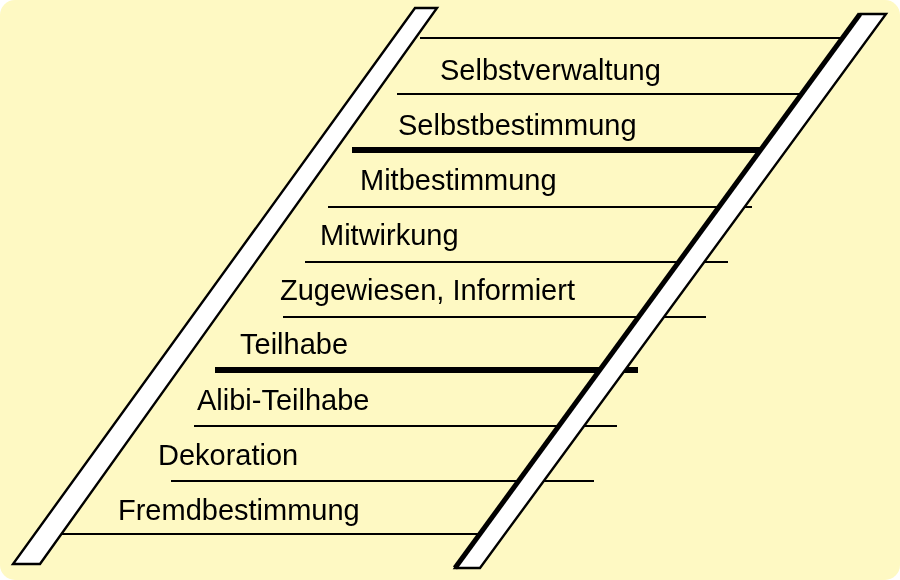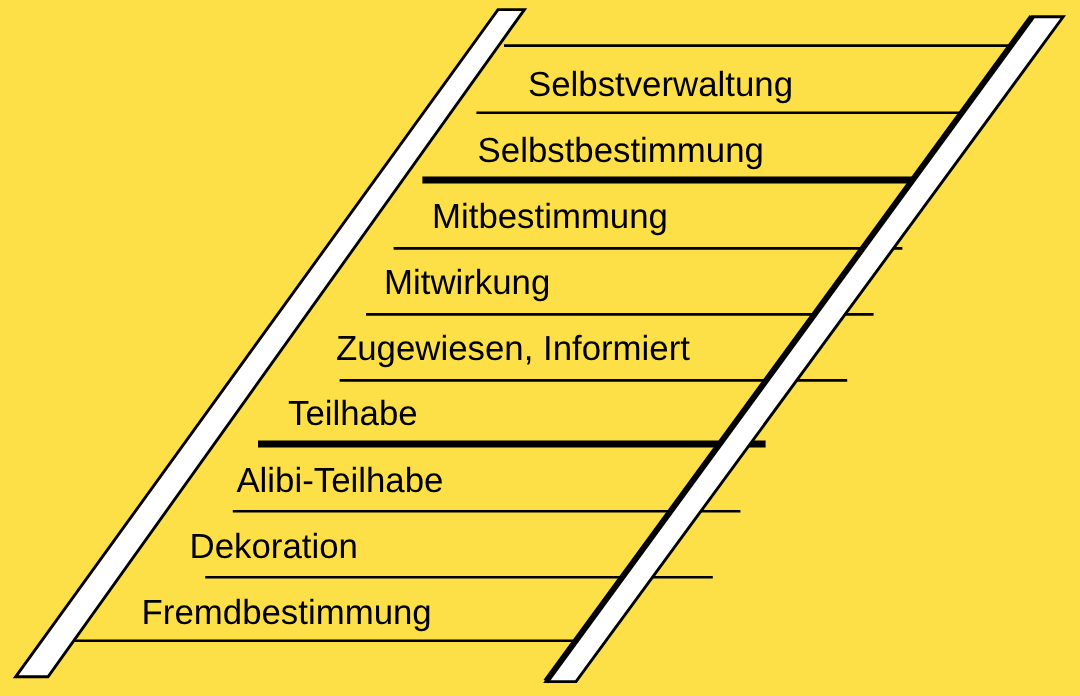--- a/index.html
+++ b/index.html
@@ -4,23 +4,24 @@
 <style>
   html, body {
     margin: 0;
     padding: 0;
     background: #ffffff;
   }
   #stage {
     position: relative;
     width: 900px;
     height: 580px;
-    background: #fde047;
+    background: #fef9c3;
     overflow: hidden;
     font-family: "Liberation Sans", sans-serif;
+    border-radius: 15px;
   }
   svg.ladder {
     position: absolute;
     left: 0;
     top: 0;
     width: 900px;
     height: 580px;
     display: block;
   }
   .rung-label {

